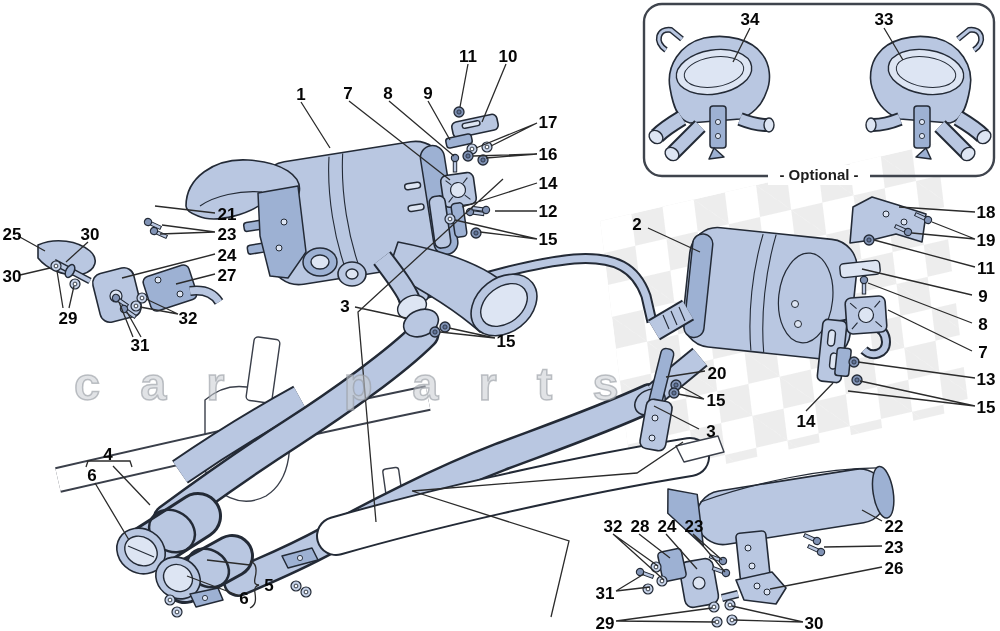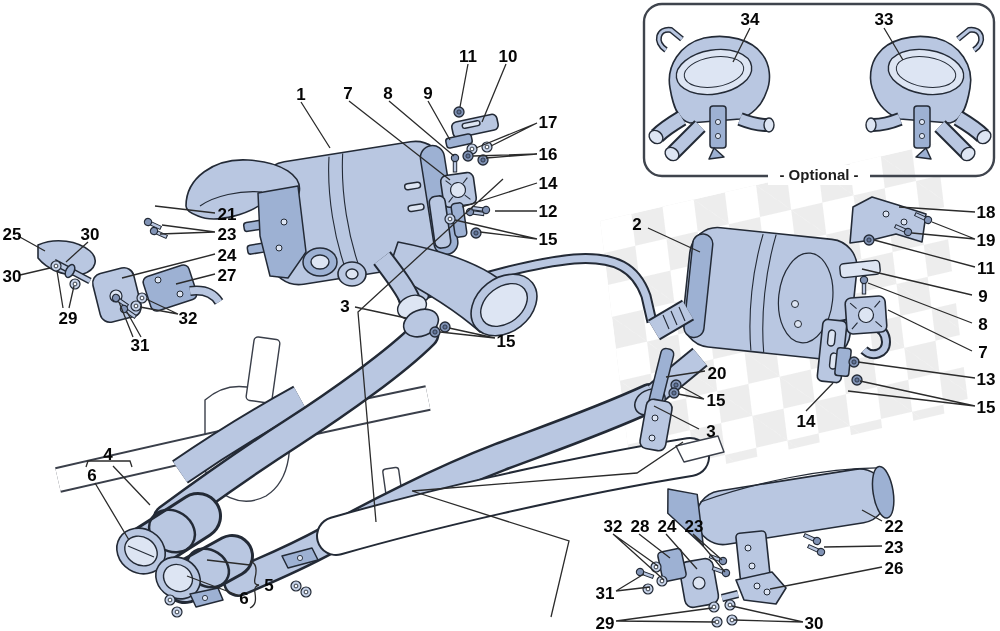--- a/index.html
+++ b/index.html
@@ -400,13 +400,14 @@
       <text class="callout" x="694" y="532">23</text>
       <text class="callout" x="894" y="532">22</text>
       <text class="callout" x="894" y="553">23</text>
       <text class="callout" x="894" y="574">26</text>
       <text class="callout" x="605" y="599">31</text>
       <text class="callout" x="605" y="629">29</text>
       <text class="callout" x="814" y="629">30</text>
     </g>
   </svg>
 
+  <div class="wm2">car parts</div>
 </div>
 
 </body></html>

